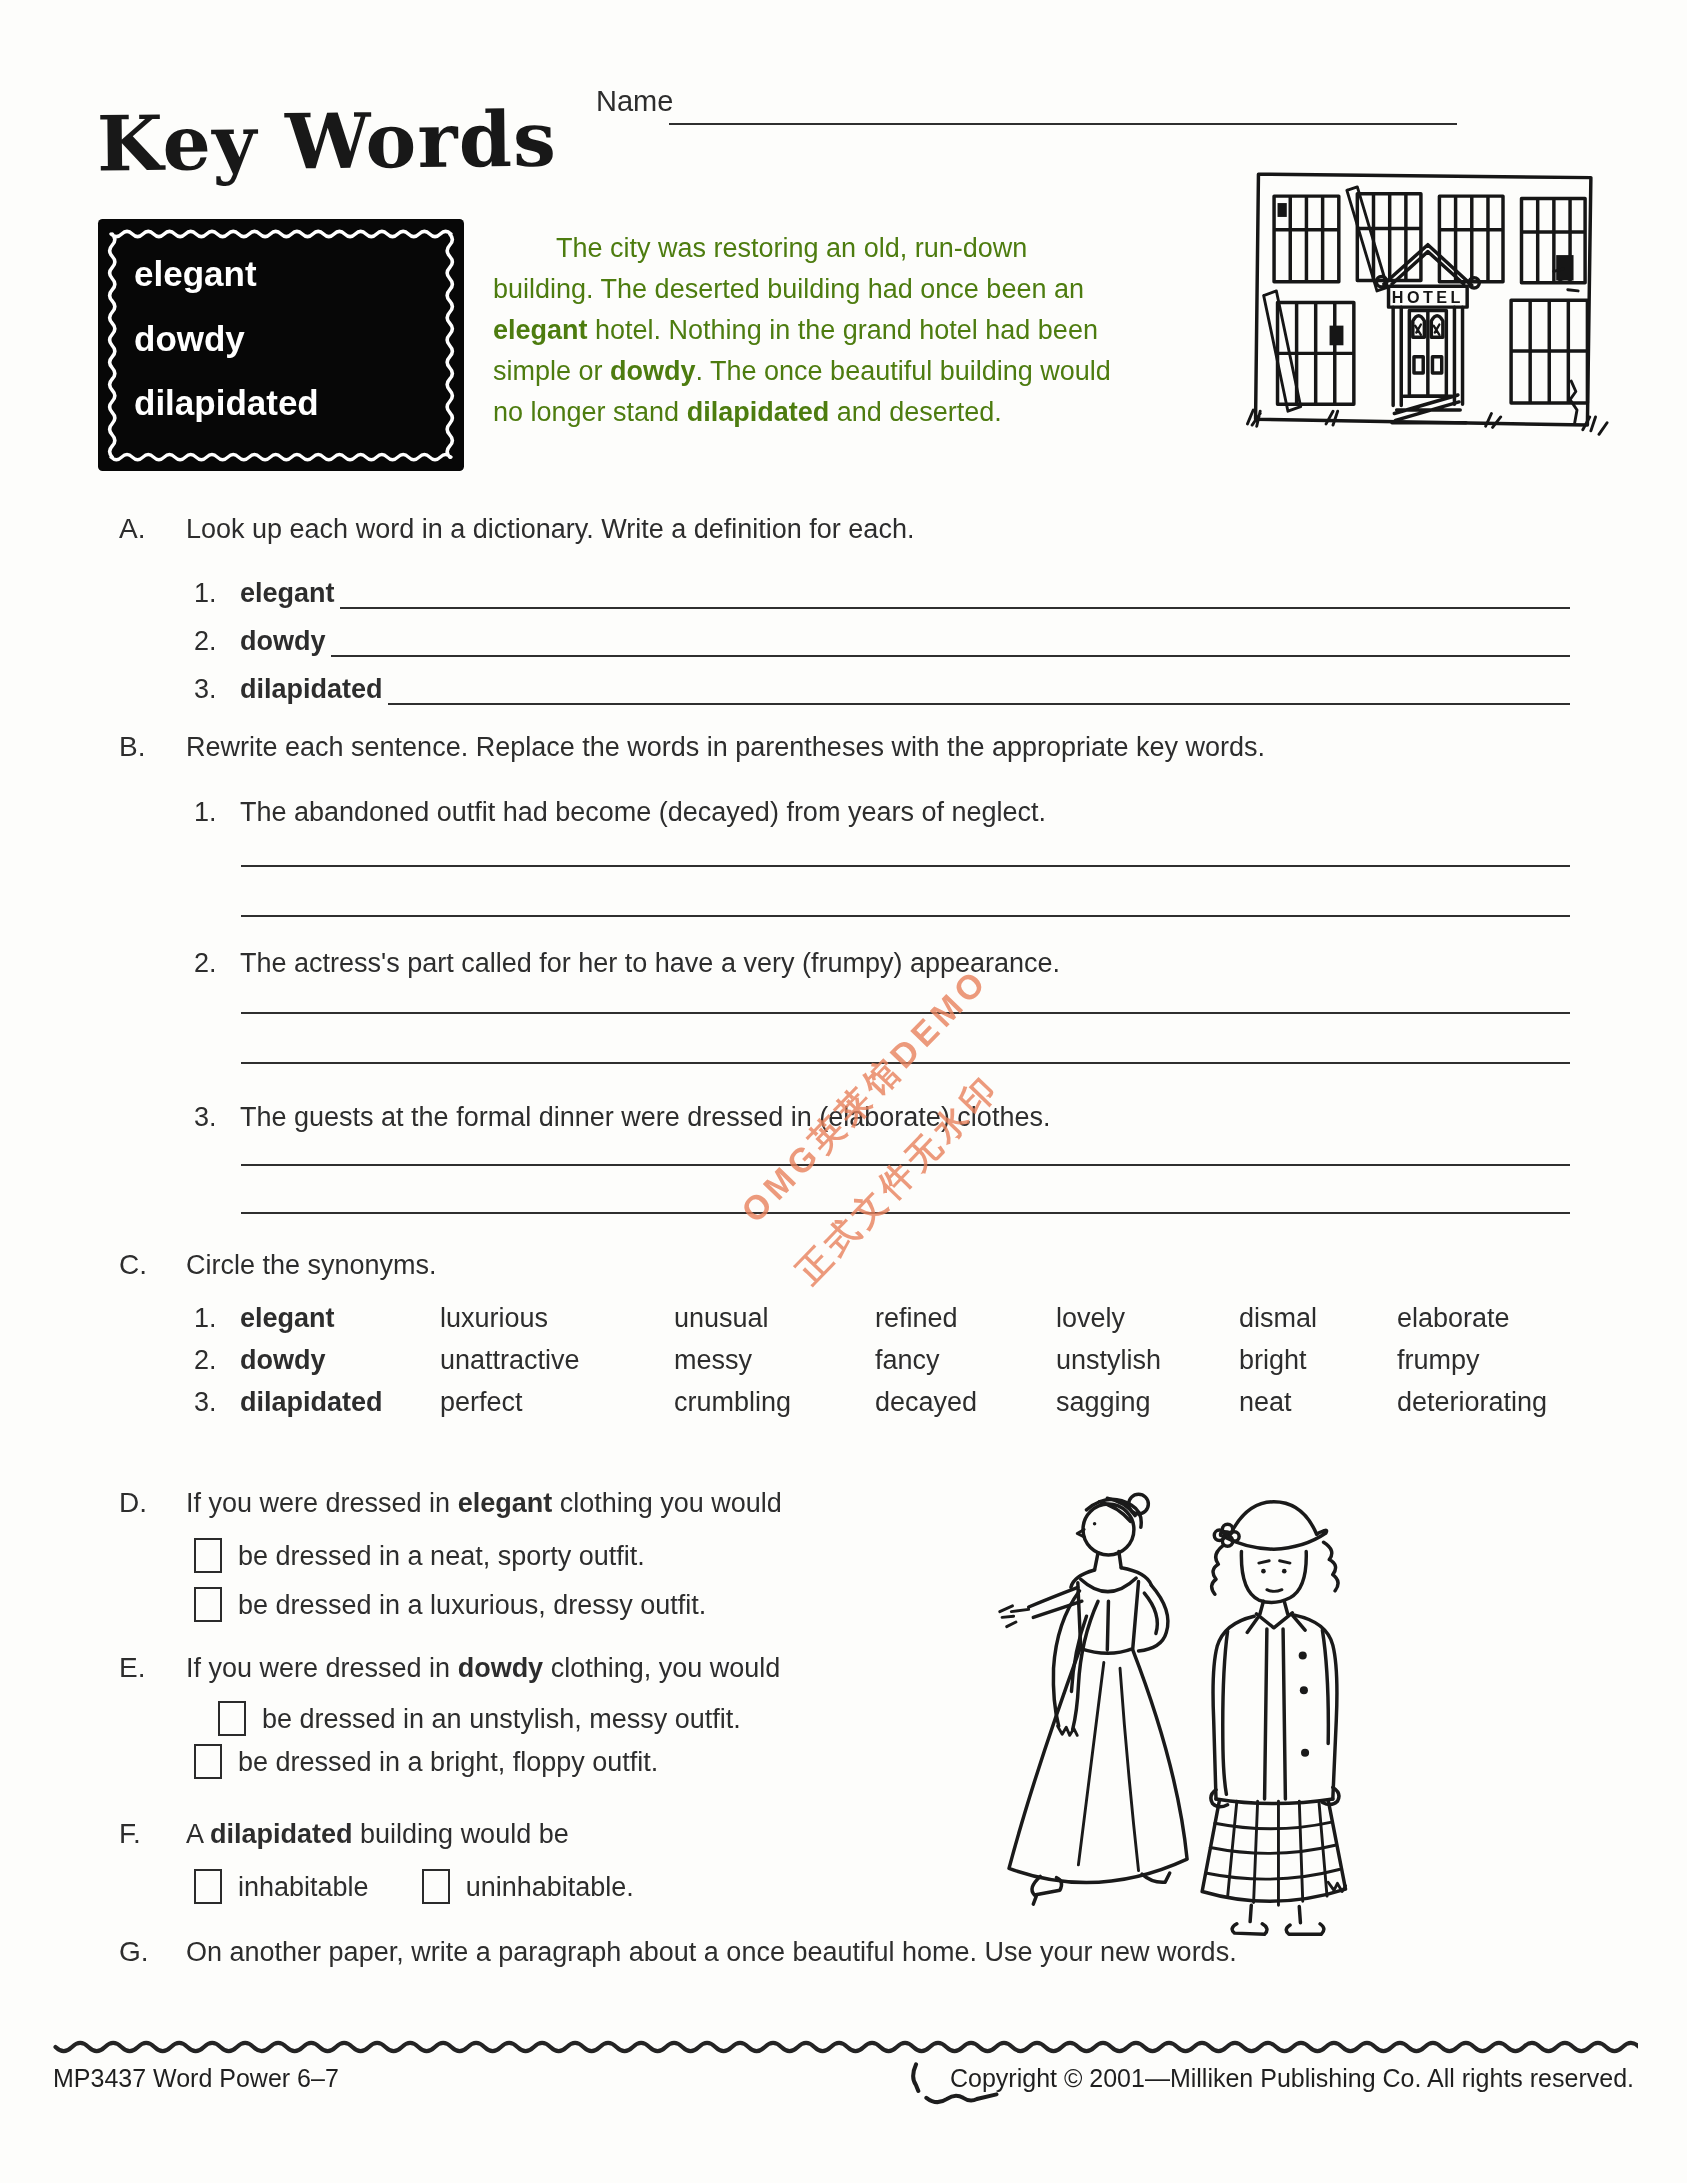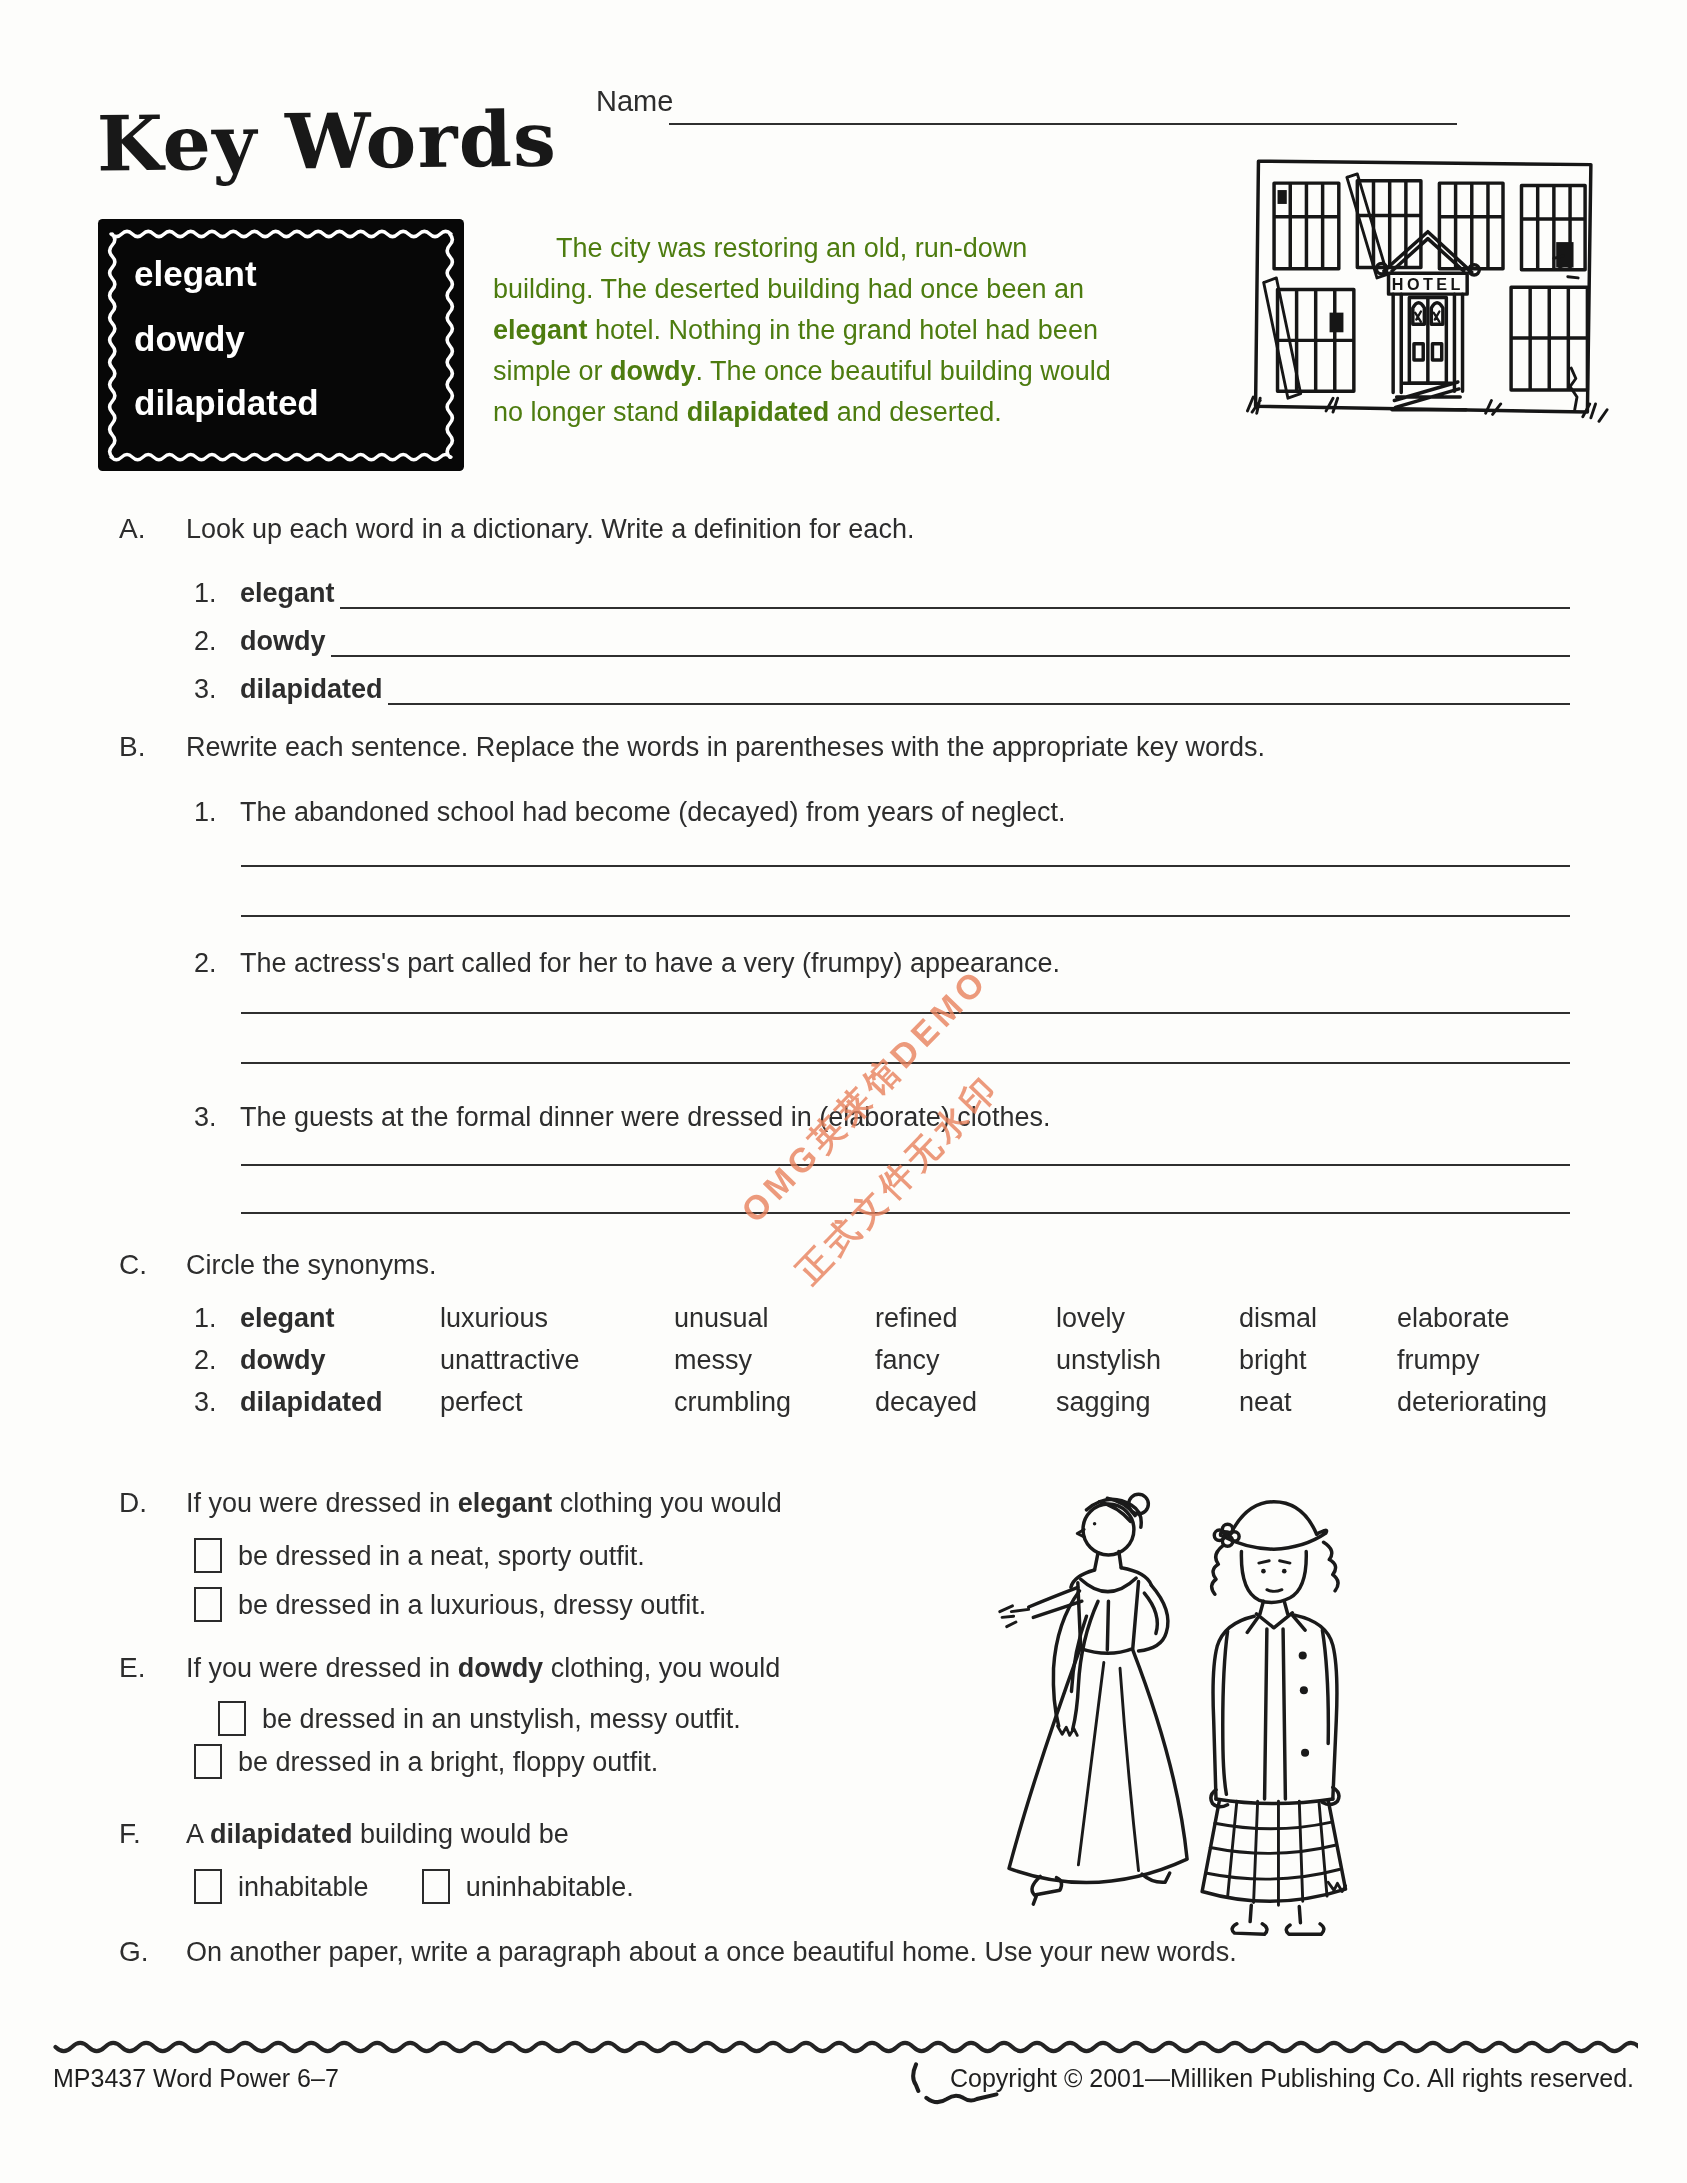--- a/index.html
+++ b/index.html
@@ -71,21 +71,21 @@
   </div>
 
   <div class="abs intro">
     <div class="pline indent"><span>The city was restoring an old, run-down</span></div>
     <div class="pline"><span>building. The deserted building had once been an</span></div>
     <div class="pline"><span class="b">elegant</span><span> hotel. Nothing in the grand hotel had been</span></div>
     <div class="pline"><span>simple or </span><span class="b">dowdy</span><span>. The once beautiful building would</span></div>
     <div class="pline"><span>no longer stand </span><span class="b">dilapidated</span><span> and deserted.</span></div>
   </div>
 
-  <div class="abs ill" style="left:1244px; top:139px;">
+  <div class="abs ill" style="left:1244px; top:152px;">
     <svg width="370" height="301" viewBox="0 0 640 520" fill="none" stroke="#161616" stroke-width="6" stroke-linecap="round" stroke-linejoin="round">
       <path d="M25,38 L600,44 L594,472 L20,462 Z"></path>
 
       <g>
         <path d="M52,76 h112 v148 h-112 z M80,76 V224 M108,76 V224 M136,76 V224 M52,134 h112"></path>
         <rect x="58" y="88" width="16" height="24" fill="#161616" stroke="none"></rect>
         <path d="M196,72 h110 v150 h-110 z M224,72 V222 M252,72 V222 M280,72 V222 M196,132 h110"></path>
         <path d="M178,66 L230,240 M196,60 L248,234 M178,66 L196,60 M230,240 L248,234" stroke-width="5"></path>
         <path d="M338,76 h110 v148 h-110 z M366,76 V224 M394,76 V224 M422,76 V224 M338,134 h110"></path>
         <path d="M480,80 h110 v146 h-110 z M508,80 V226 M536,80 V226 M564,80 V226 M480,138 h110"></path>
@@ -140,21 +140,21 @@
     </div>
   </div>
 
   <div class="sec" style="top:730px; height:521px;">
     <div class="sec-head">
       <span class="letter">B.</span>
       <span>Rewrite each sentence. Replace the words in parentheses with the appropriate key words.</span>
     </div>
     <div class="sentence" style="top:65px;">
       <span class="inum">1.</span>
-      <span>The abandoned school had become (decayed) from years of neglect.</span>
+      <span>The abandoned outfit had become (decayed) from years of neglect.</span>
     </div>
     <div class="line-abs" style="top:135px;"></div>
     <div class="line-abs" style="top:185px;"></div>
     <div class="sentence" style="top:216px;">
       <span class="inum">2.</span>
       <span>The actress's part called for her to have a very (frumpy) appearance.</span>
     </div>
     <div class="line-abs" style="top:282px;"></div>
     <div class="line-abs" style="top:332px;"></div>
     <div class="sentence" style="top:370px;">

